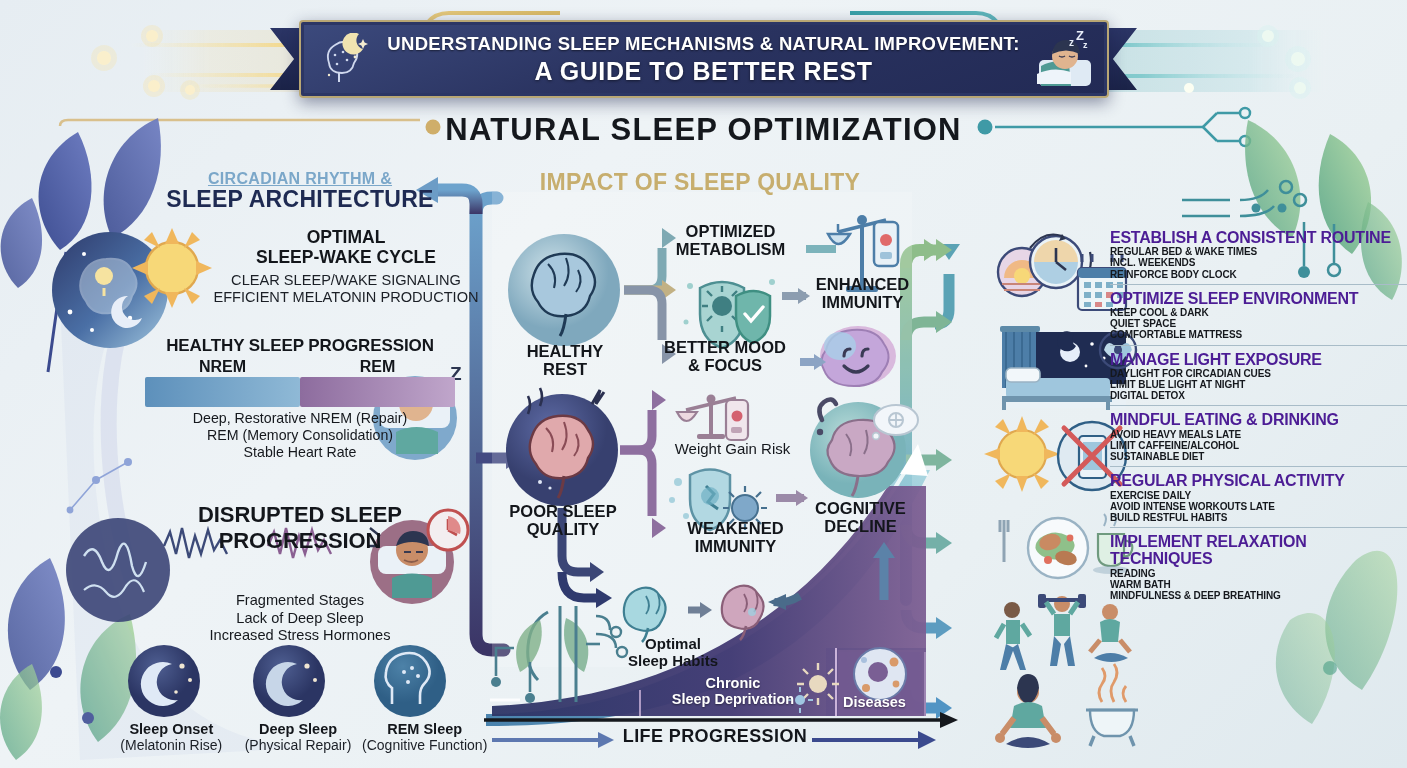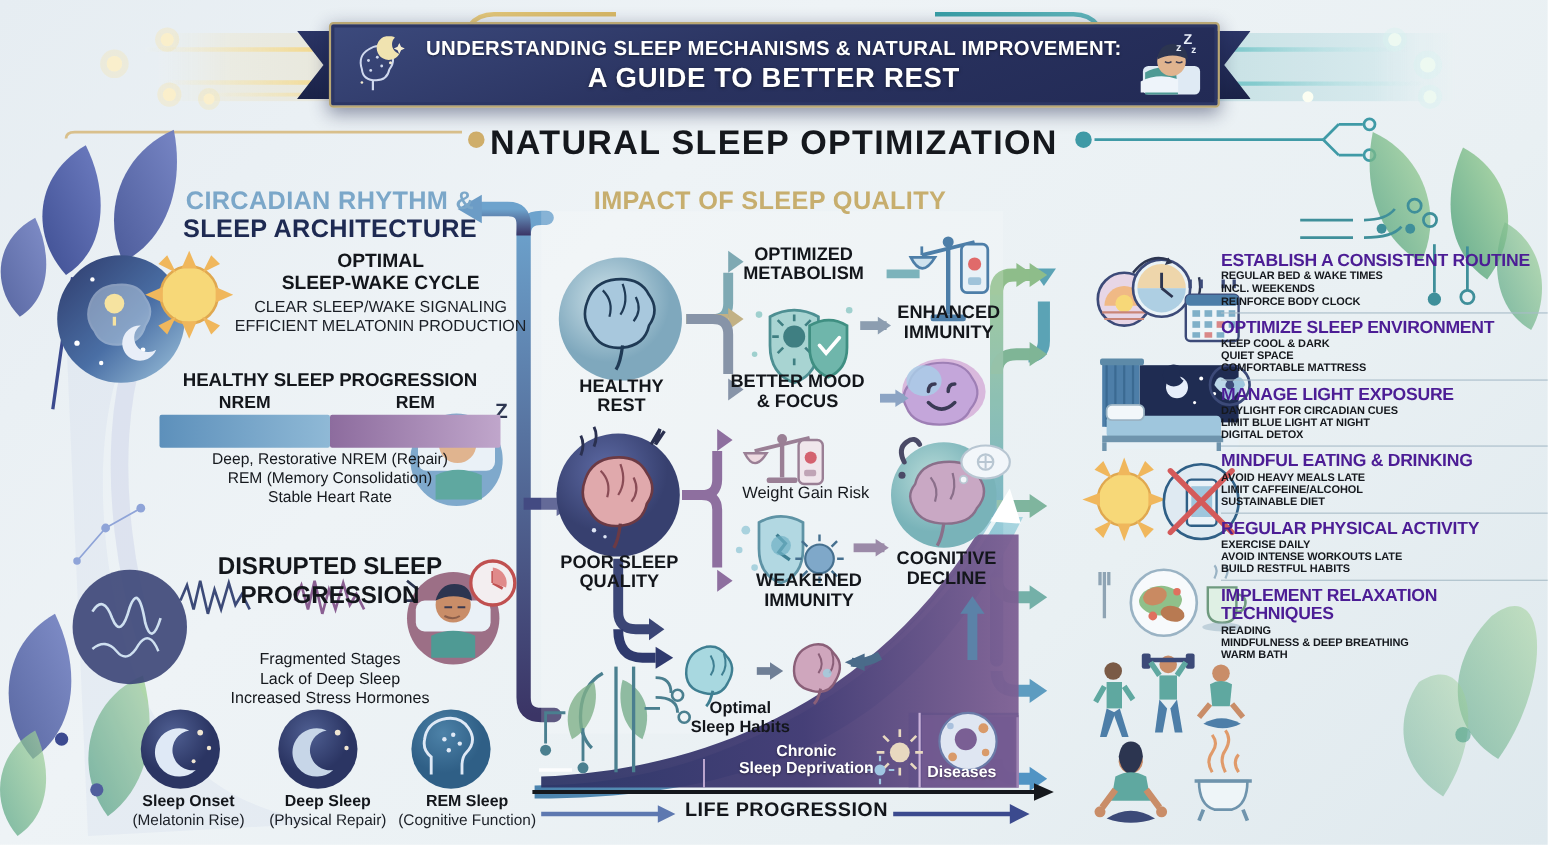--- a/index.html
+++ b/index.html
@@ -48,21 +48,21 @@
     position: absolute; left: 0; right: 0; top: 112px; text-align: center;
     font-size: 31px; font-weight: bold; letter-spacing: 1.2px; color: #15181d;
   }
 
   
   .col-head { position: absolute; font-weight: bold; line-height: 1.08; }
   .col-head .l1 { display: block; }
   .col-head .l2 { display: block; }
 
   #head-left { left: 140px; top: 170px; width: 320px; text-align: center; }
-  #head-left .l1 { color: #7ba7c9; font-size: 23px; letter-spacing: .3px; }
+  #head-left .l1 { color: #7ba7c9; font-size: 16px; letter-spacing: .3px; text-decoration: underline; }
   #head-left .l2 { color: #1e2a52; font-size: 23px; letter-spacing: .3px; }
 
   #head-center { left: 505px; top: 170px; width: 390px; text-align: center; }
   #head-center .l1 { color: #c7ae6e; font-size: 23px; letter-spacing: .3px; }
 
   #head-right { left: 995px; top: 168px; width: 410px; text-align: center; }
   #head-right .l1 { color: #8fb88a; font-size: 23px; letter-spacing: .2px; }
   #head-right .l2 { color: #15181d; font-size: 23px; letter-spacing: .3px; }
 
   
@@ -897,19 +897,19 @@
         <div class="strat-line">BUILD RESTFUL HABITS</div>
       </div>
     </div>
     <div class="strat-div"></div>
 
     <div class="strat-row">
       <div class="strat-icon"></div>
       <div class="strat-text">
         <div class="strat-title">IMPLEMENT RELAXATION TECHNIQUES</div>
         <div class="strat-line">READING</div>
+        <div class="strat-line">WARM BATH</div>
         <div class="strat-line">MINDFULNESS &amp; DEEP BREATHING</div>
-        <div class="strat-line">WARM BATH</div>
       </div>
     </div>
 
   </div>
 </div>
 
 </body></html>

